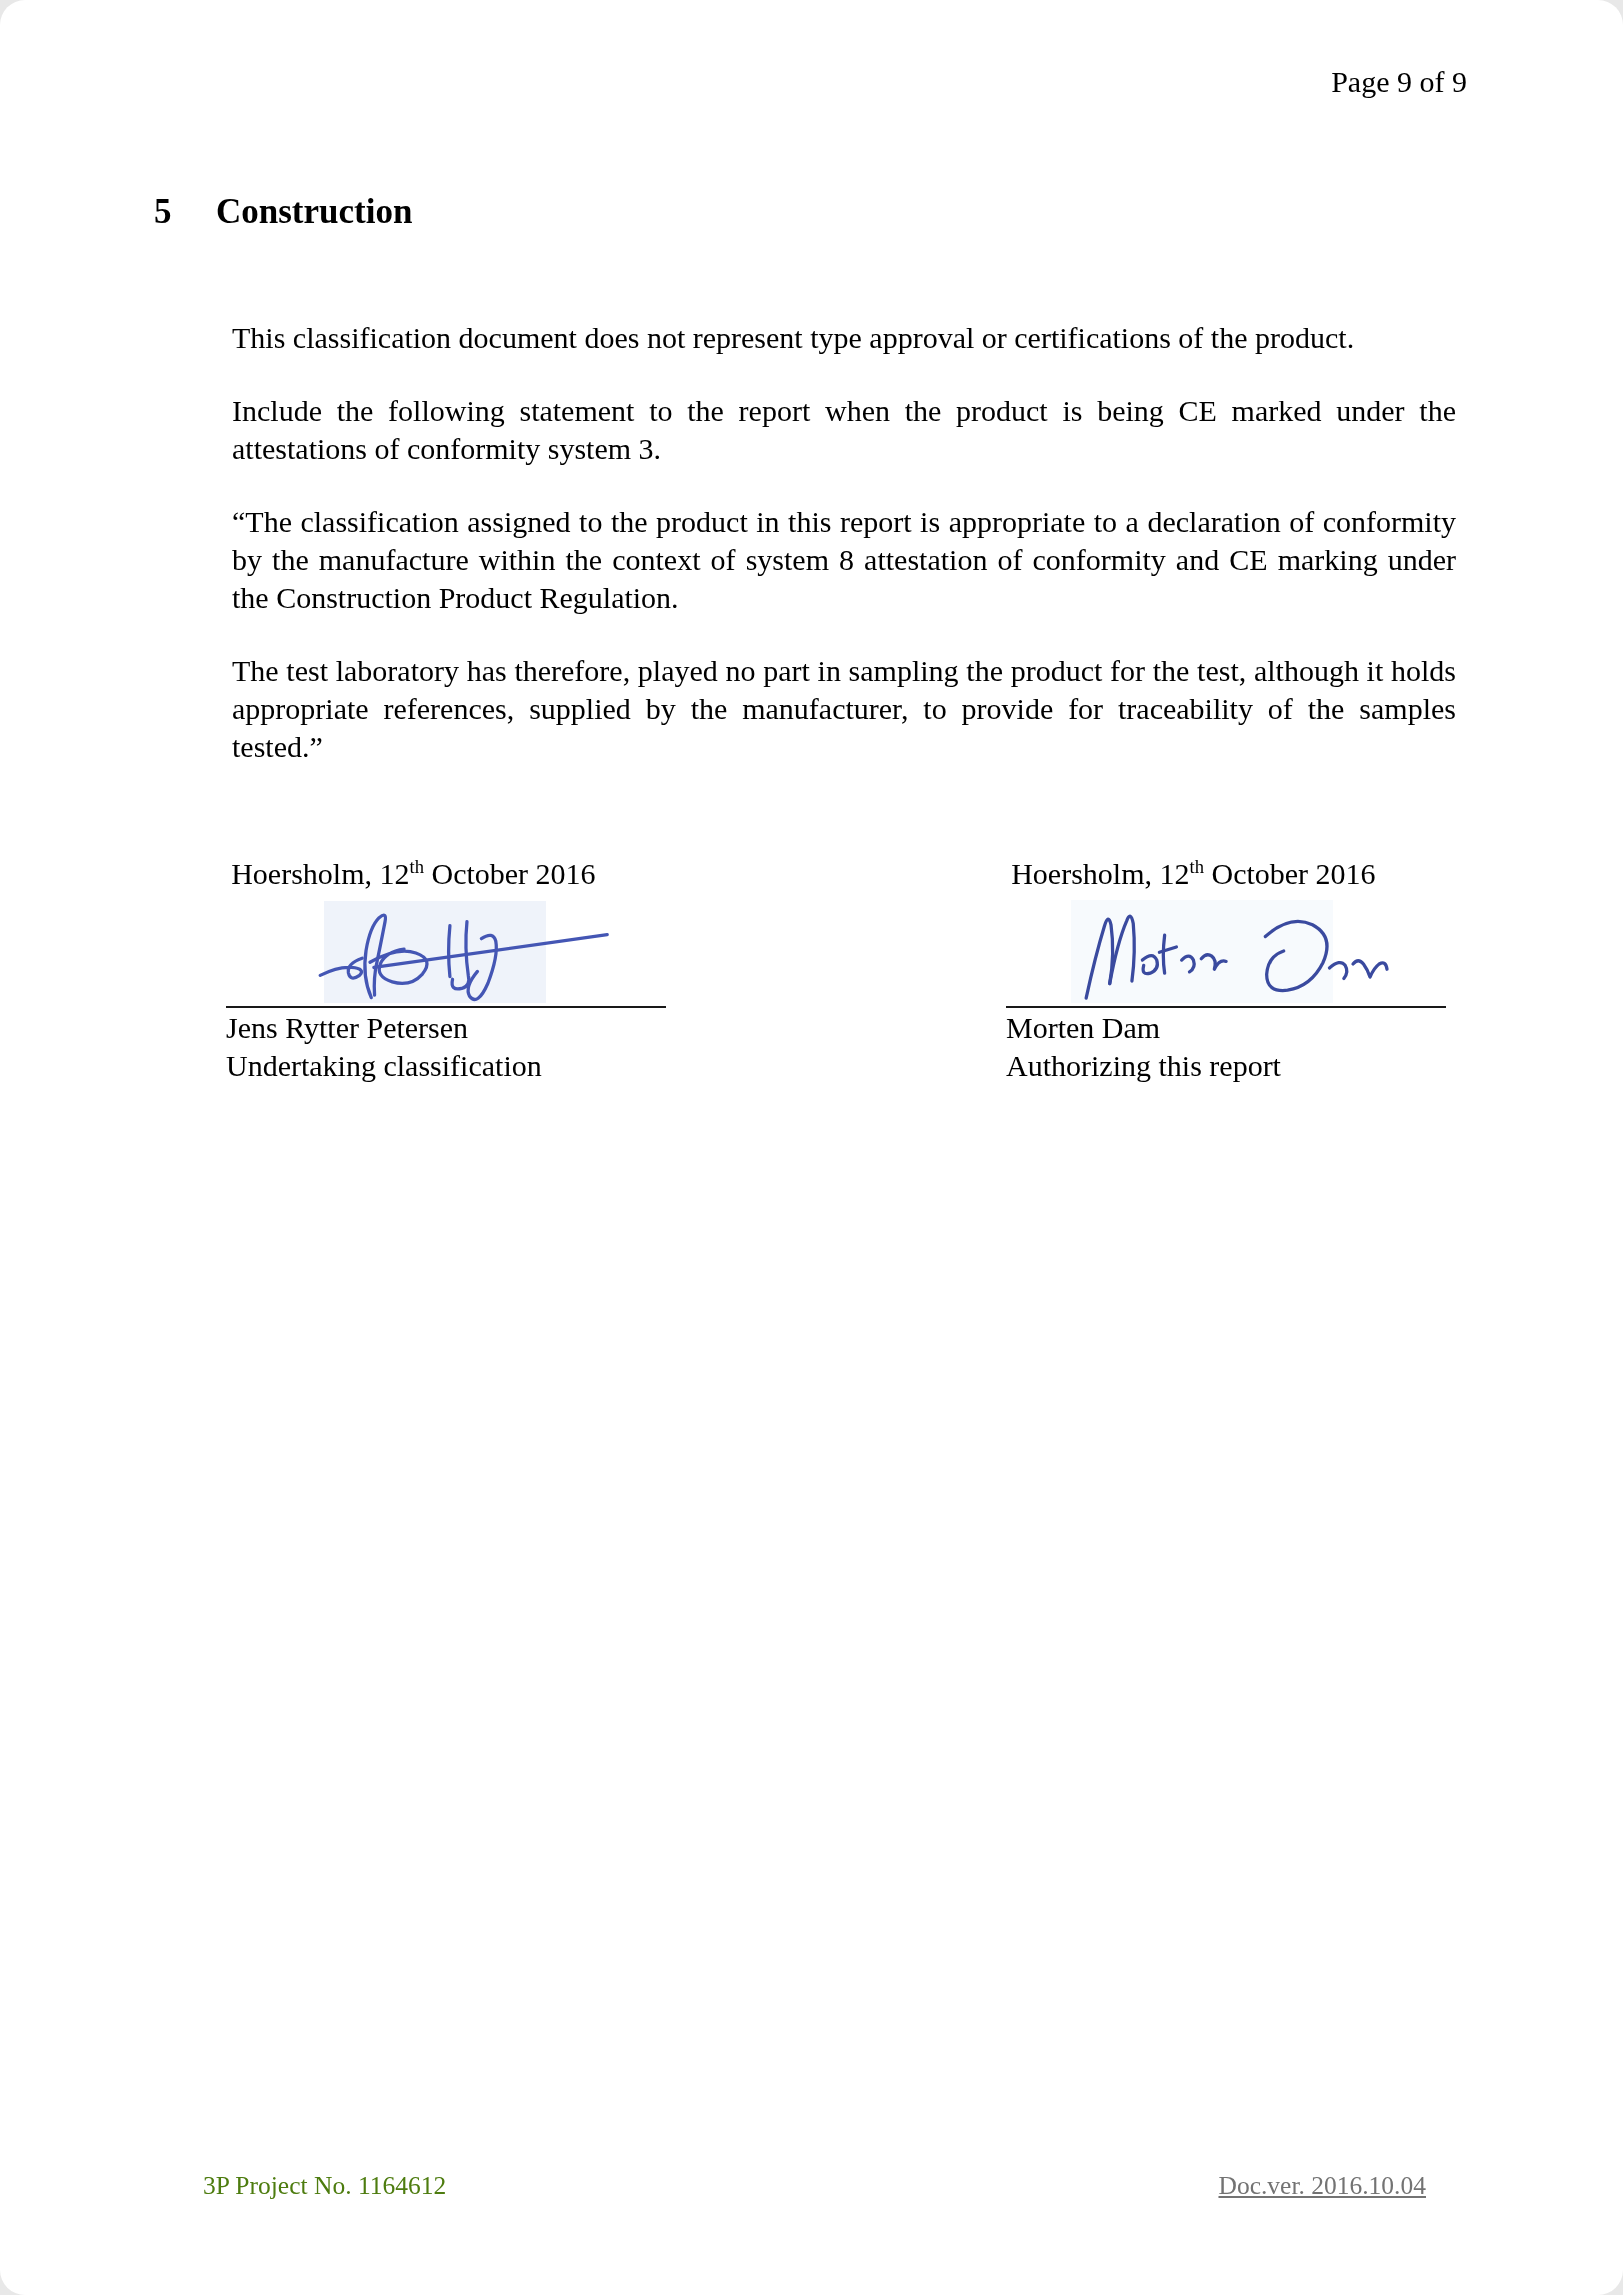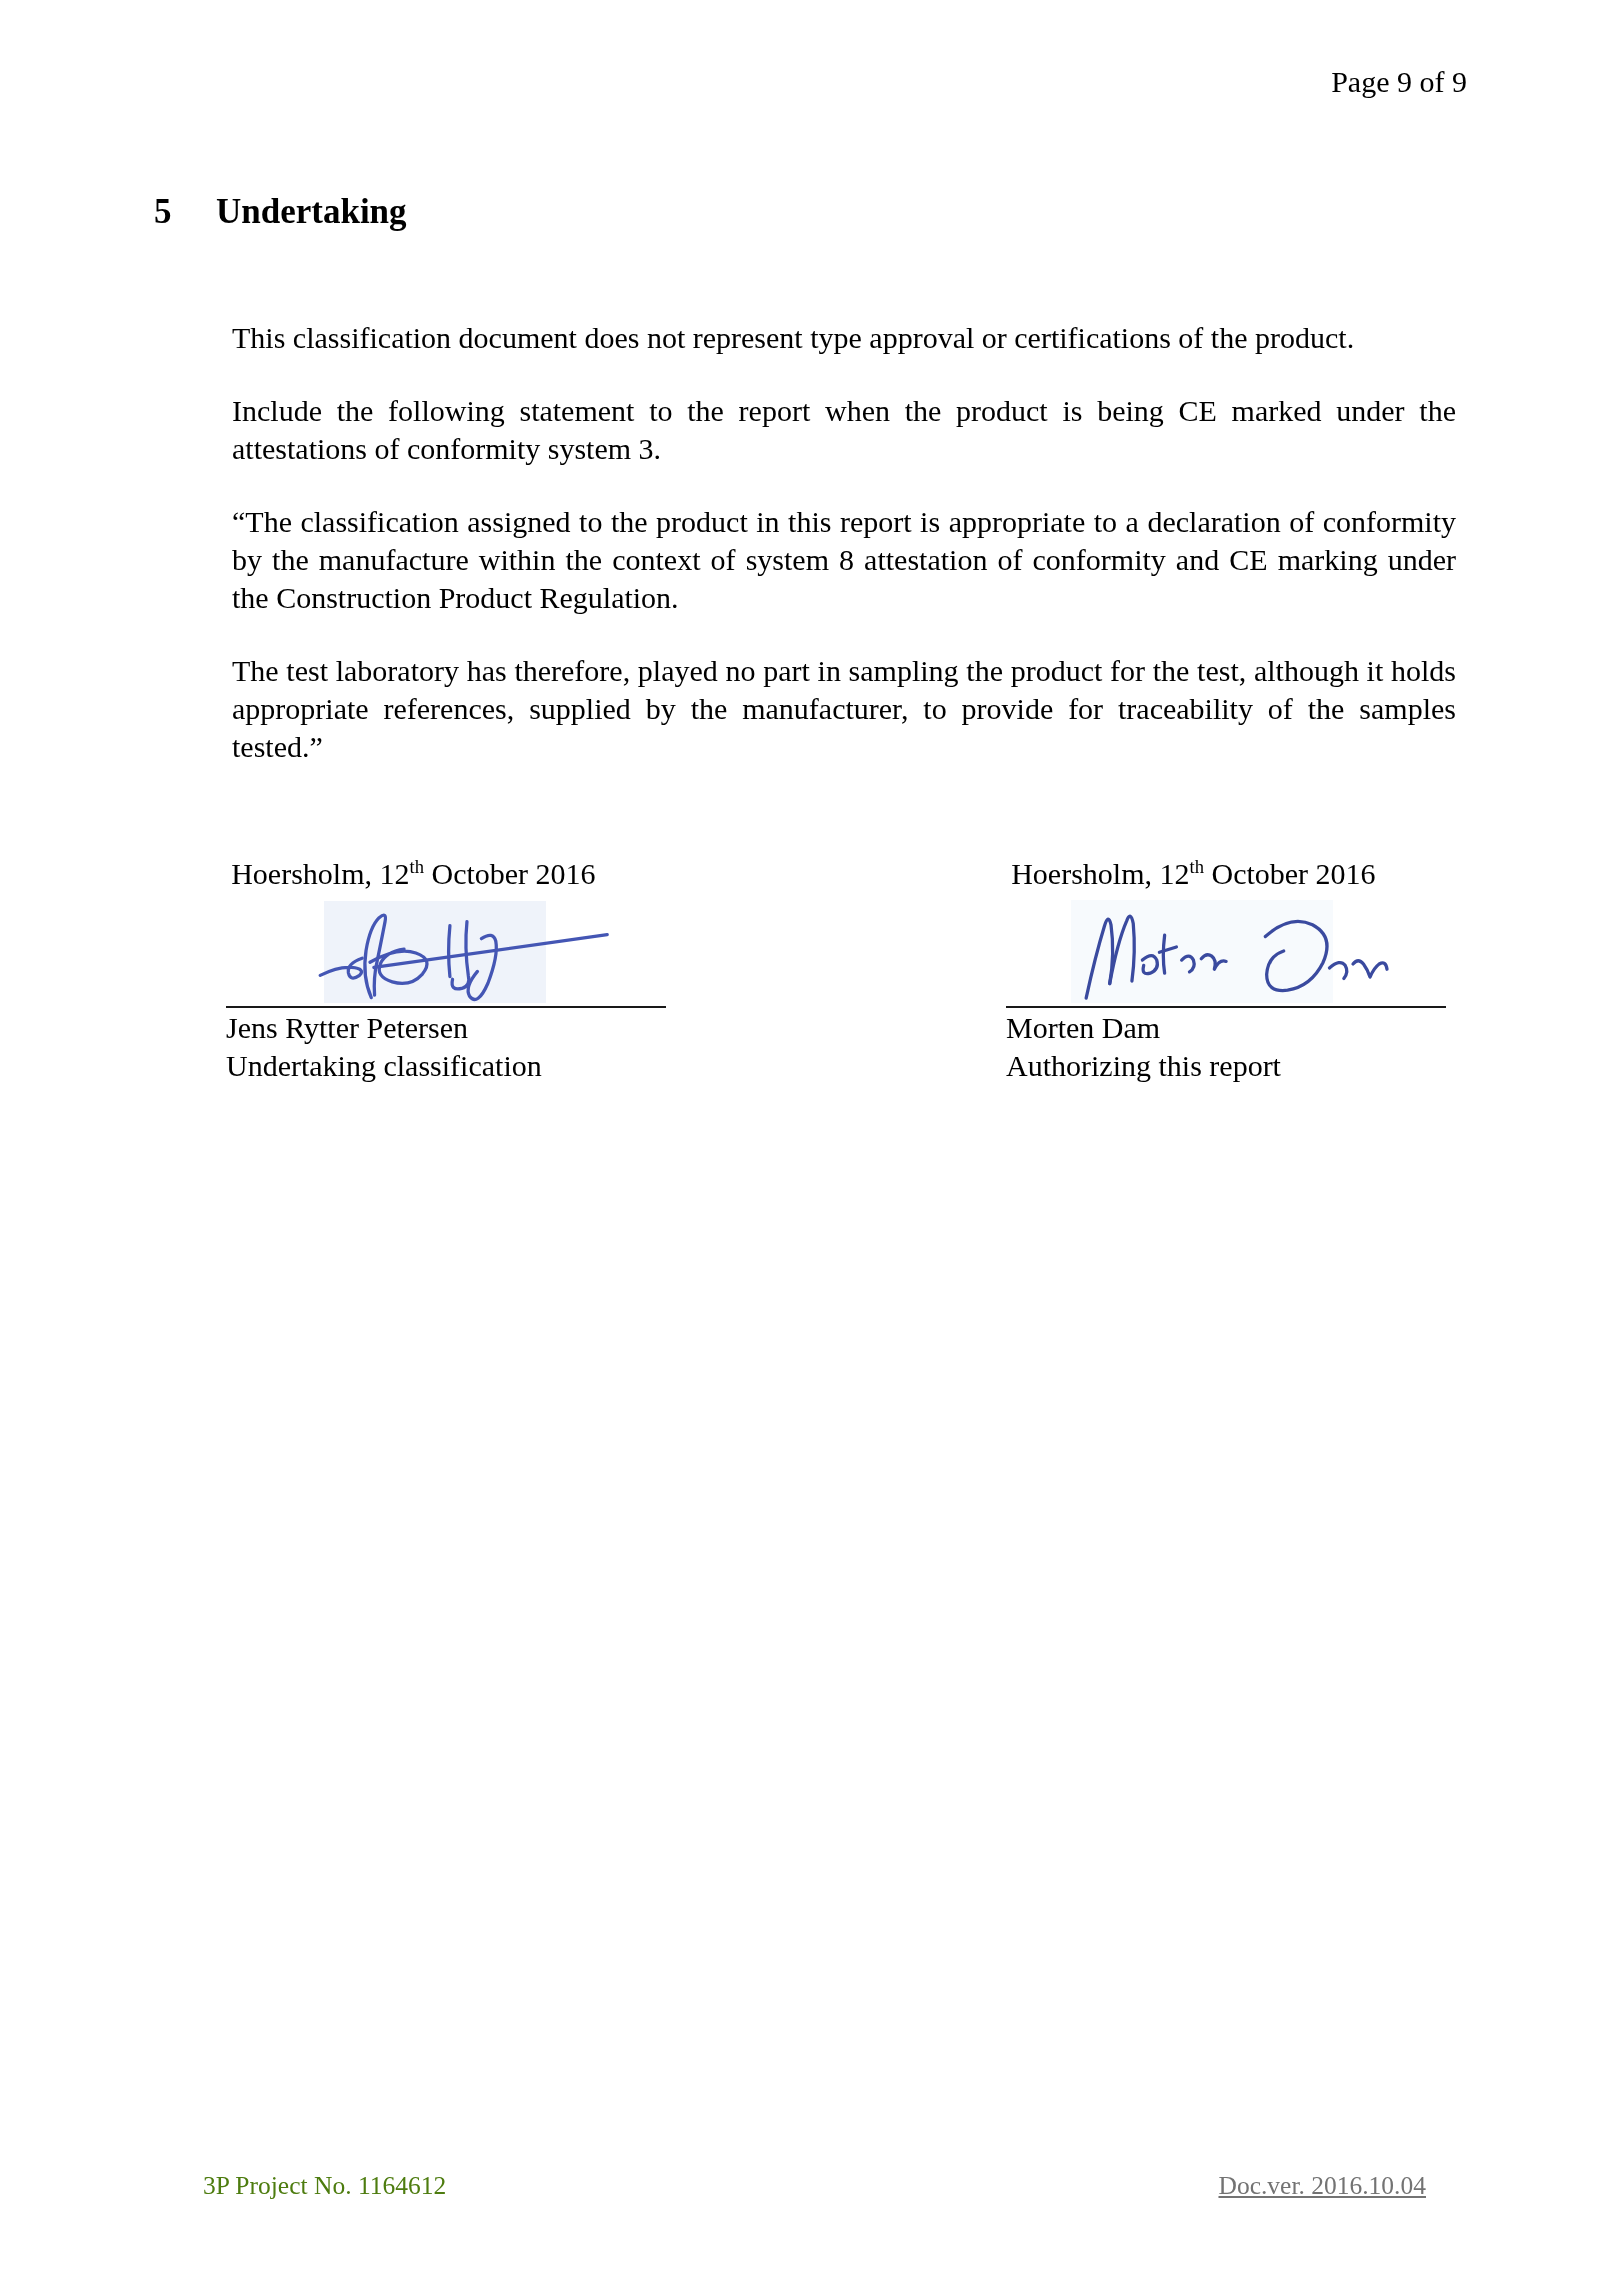--- a/index.html
+++ b/index.html
@@ -4,20 +4,21 @@
 <style>
   html, body { margin: 0; padding: 0; background: #e8e8e8; }
   .page {
     position: relative;
     width: 1623px;
     height: 2295px;
     background: #ffffff;
     font-family: "Liberation Serif", serif;
     color: #000000;
     overflow: hidden;
+    border-radius: 25px;
   }
 
   .page-number {
     position: absolute;
     top: 63px;
     right: 156px;
     font-size: 30px;
     line-height: 38px;
     white-space: nowrap;
   }
@@ -119,21 +120,21 @@
 </style>
 </head>
 <body>
 
 <div class="page">
 
   <div class="page-number">Page 9 of 9</div>
 
   <div class="heading">
     <span class="num">5</span>
-    <span>Undertaking</span>
+    <span>Construction</span>
   </div>
 
   <div class="body-text">
     <p class="first">This classification document does not represent type approval or certifications of the product.</p>
     <p>Include the following statement to the report when the product is being CE marked under the attestations of conformity system 3.</p>
     <p>“The classification assigned to the product in this report is appropriate to a declaration of conformity by the manufacture within the context of system 8 attestation of conformity and CE marking under the Construction Product Regulation.</p>
     <p>The test laboratory has therefore, played no part in sampling the product for the test, although it holds appropriate references, supplied by the manufacturer, to provide for traceability of the samples tested.”</p>
   </div>
 
   <div class="sig-col left">

